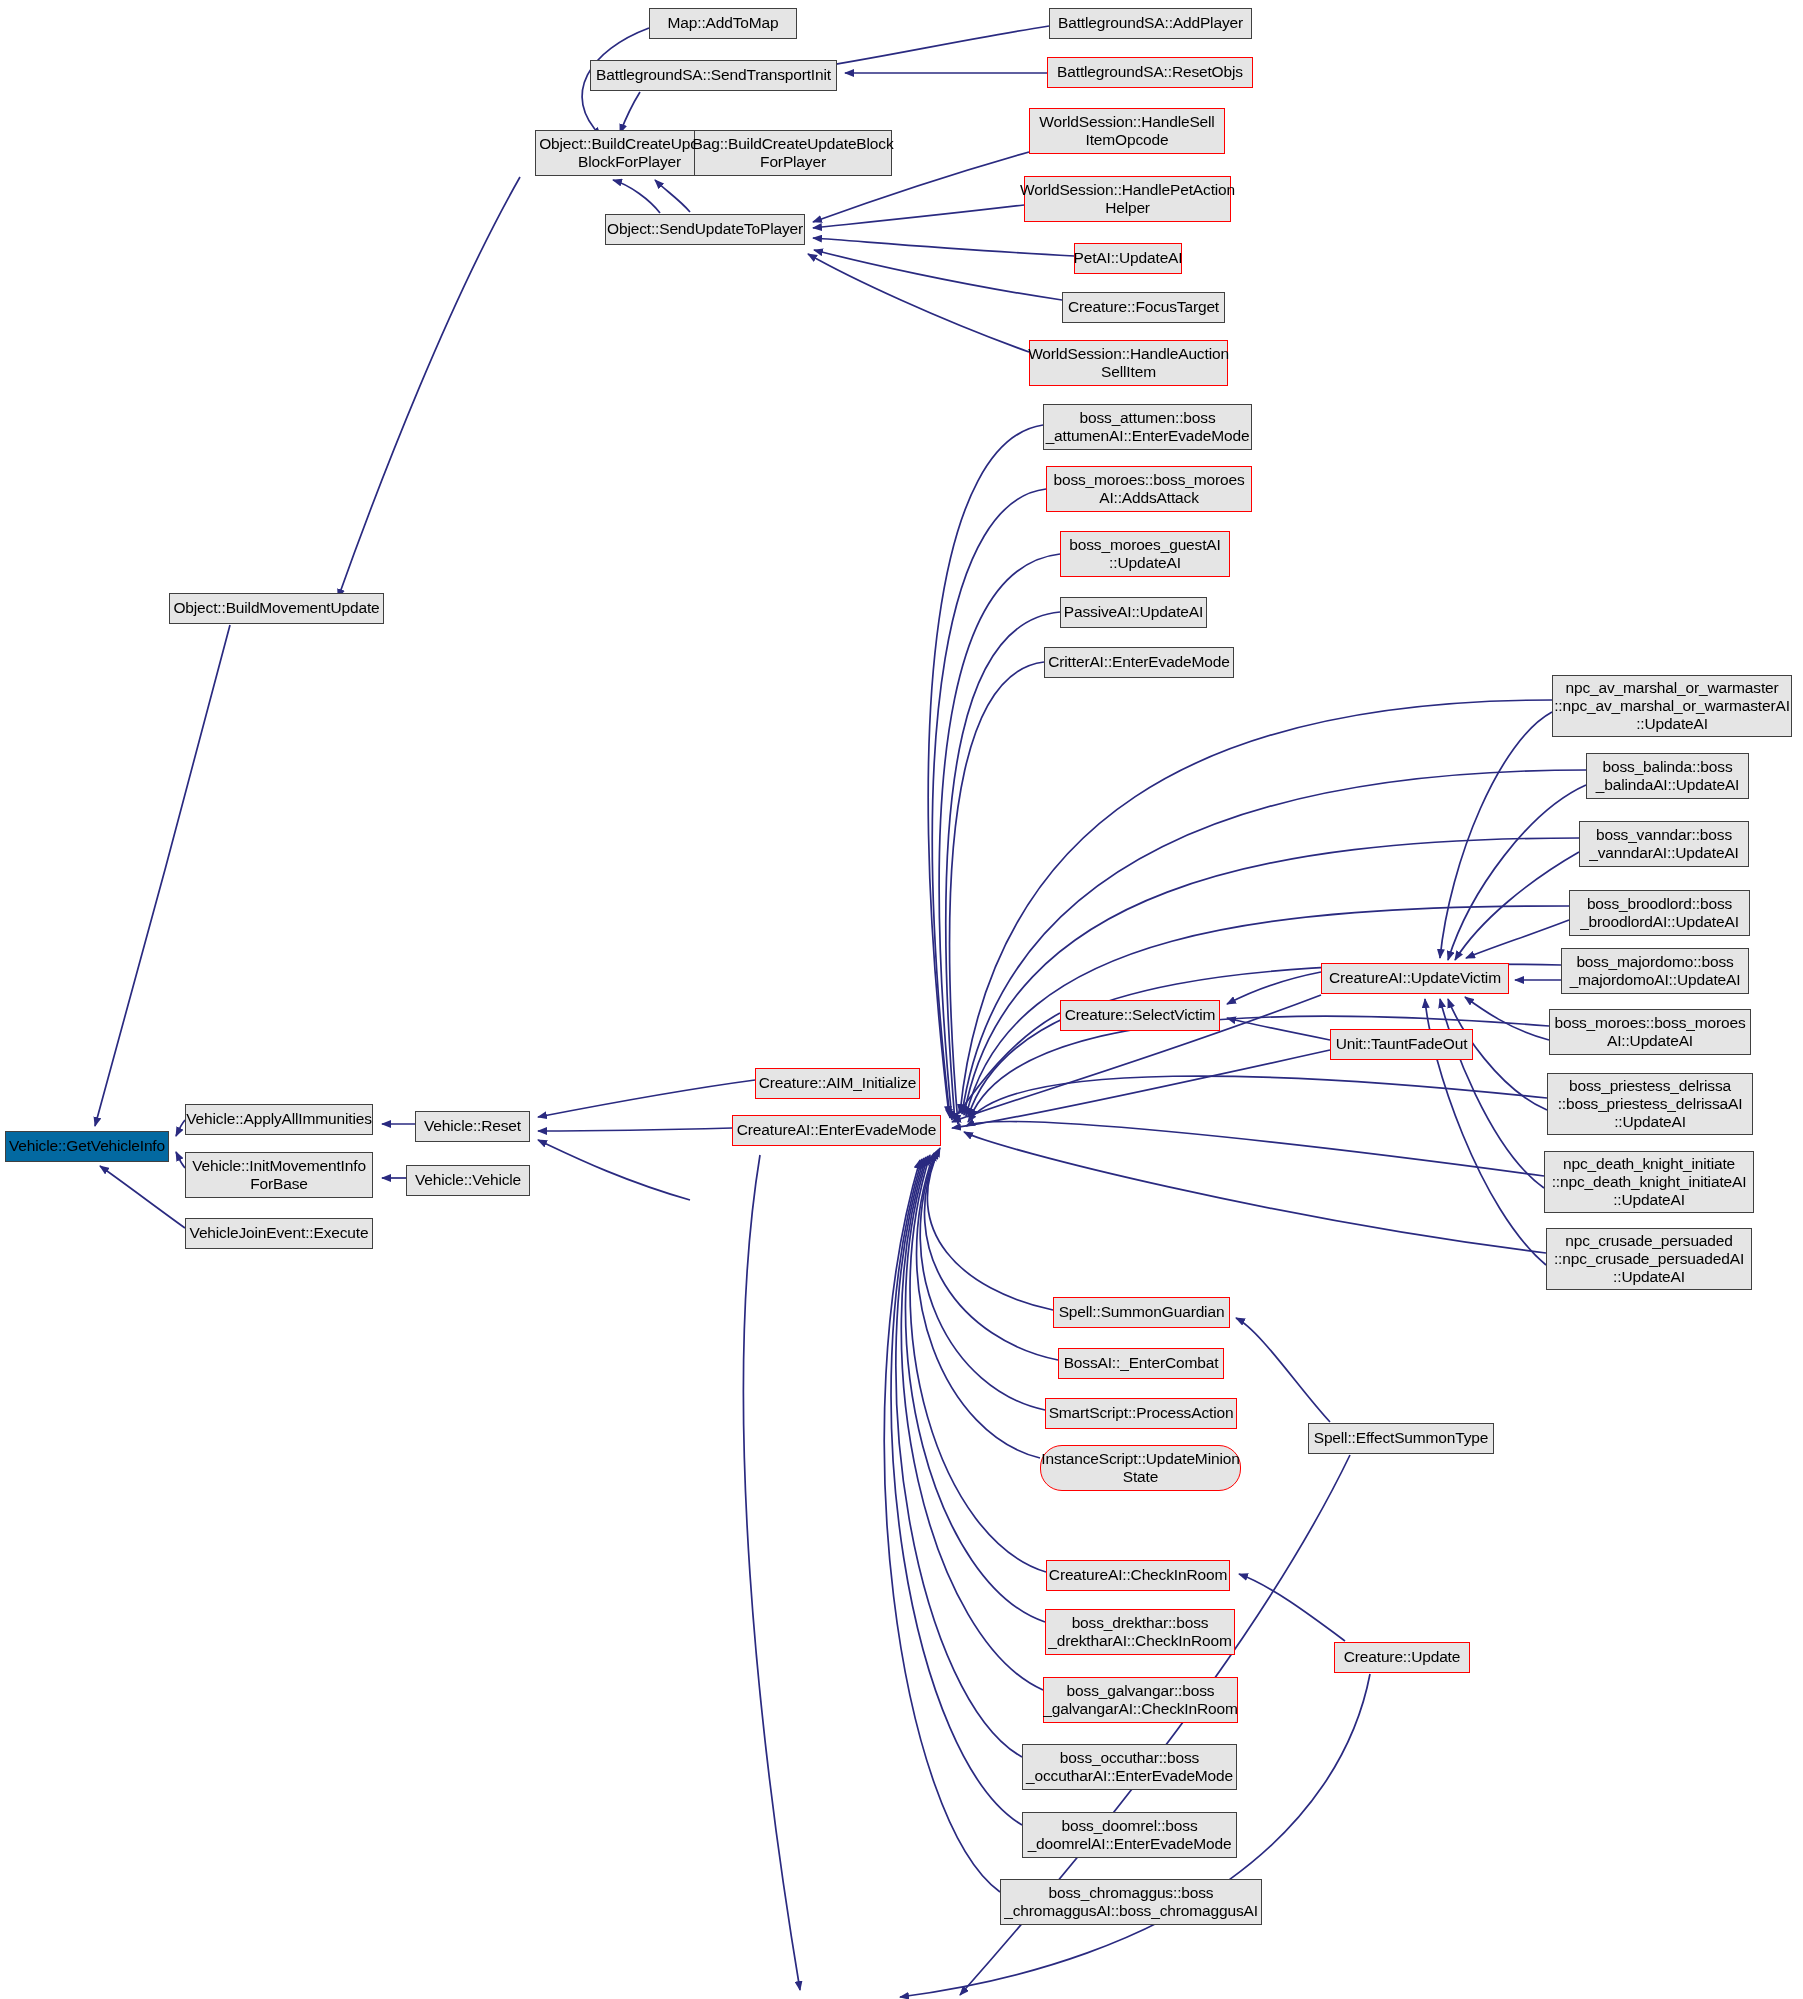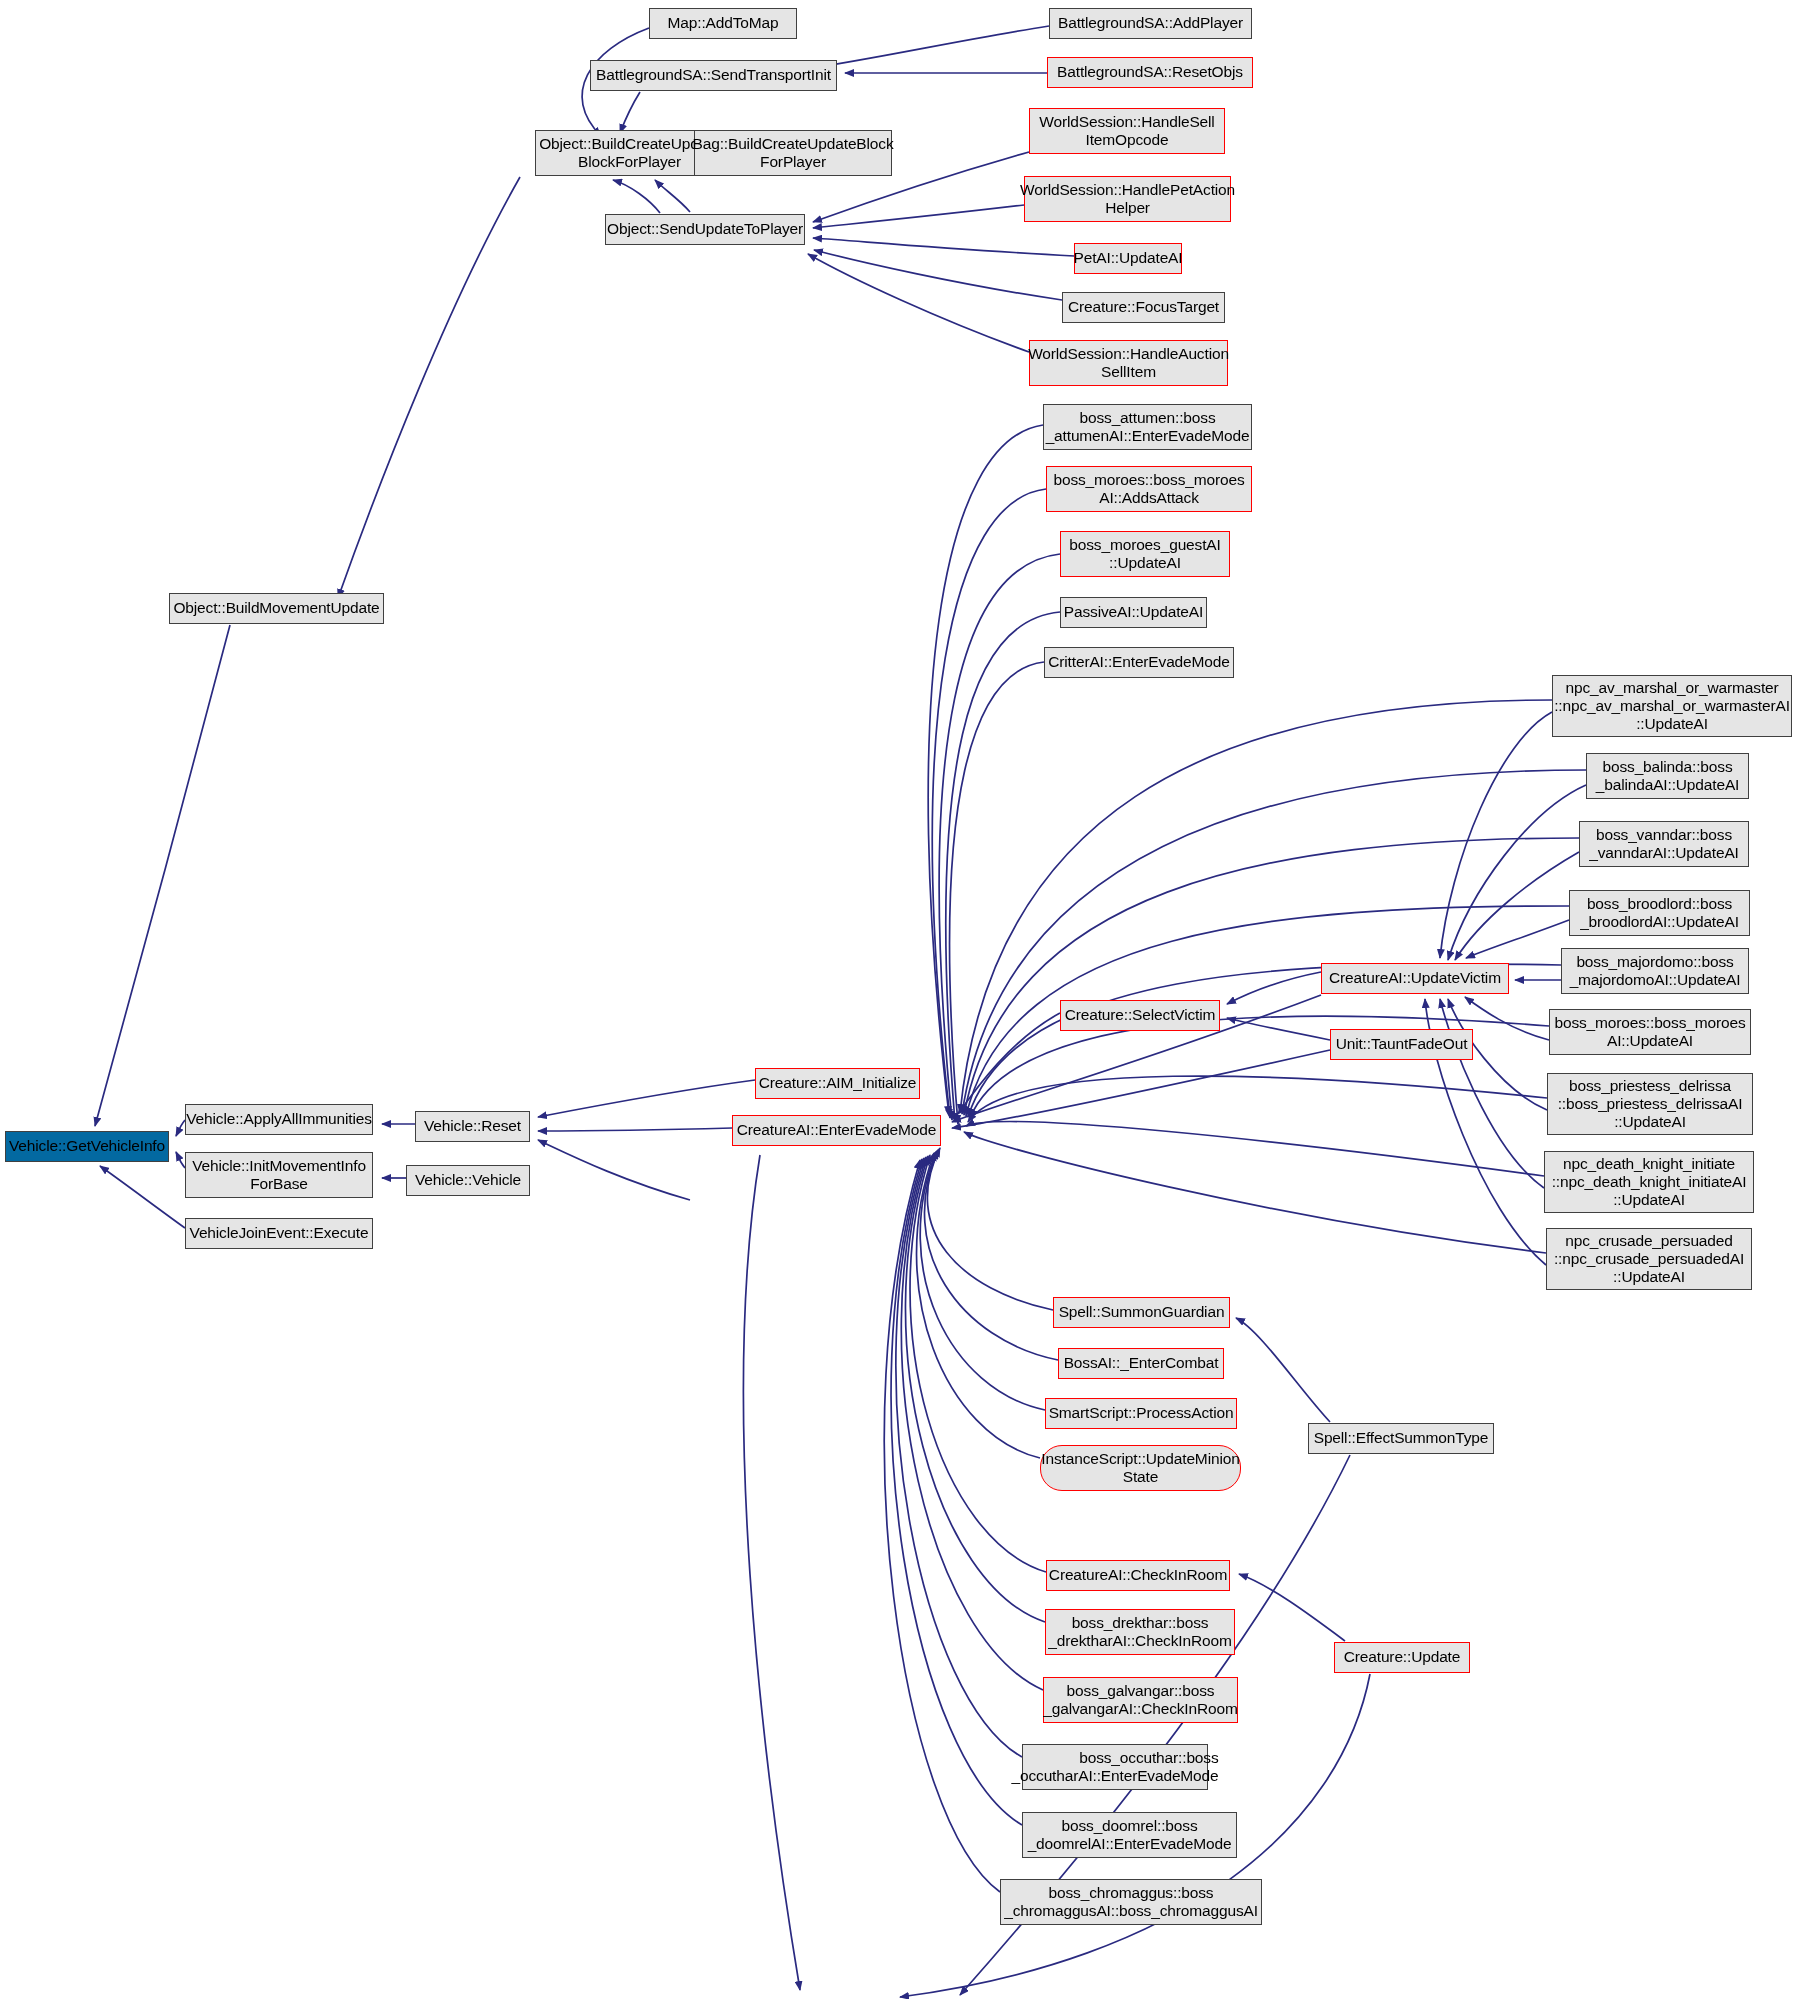--- a/index.html
+++ b/index.html
@@ -187,20 +187,20 @@
     <div class="node red" style="left: 1058px; top: 1348px; width: 166px; height: 31px;">BossAI::_EnterCombat</div>
     <div class="node red" style="left: 1045px; top: 1398px; width: 192px; height: 31px;">SmartScript::ProcessAction</div>
     <div class="node red" style="left: 1040px; top: 1445px; width: 201px; height: 46px; border-radius: 22px;">InstanceScript::UpdateMinion
 State</div>
     <div class="node" style="left: 1308px; top: 1423px; width: 186px; height: 31px;">Spell::EffectSummonType</div>
     <div class="node red" style="left: 1046px; top: 1560px; width: 184px; height: 31px;">CreatureAI::CheckInRoom</div>
     <div class="node red" style="left: 1045px; top: 1609px; width: 190px; height: 46px;">boss_drekthar::boss
 _drektharAI::CheckInRoom</div>
     <div class="node red" style="left: 1043px; top: 1677px; width: 195px; height: 46px;">boss_galvangar::boss
 _galvangarAI::CheckInRoom</div>
-    <div class="node" style="left: 1022px; top: 1744px; width: 186px; height: 46px; text-align: right;">boss_occuthar::boss
+    <div class="node" style="left: 1022px; top: 1744px; width: 215px; height: 46px;">boss_occuthar::boss
 _occutharAI::EnterEvadeMode</div>
     <div class="node" style="left: 1022px; top: 1812px; width: 215px; height: 46px;">boss_doomrel::boss
 _doomrelAI::EnterEvadeMode</div>
     <div class="node" style="left: 1000px; top: 1879px; width: 262px; height: 46px;">boss_chromaggus::boss
 _chromaggusAI::boss_chromaggusAI</div>
     <div class="node red" style="left: 1334px; top: 1642px; width: 136px; height: 31px;">Creature::Update</div>
   </div>
 
 </body></html>

